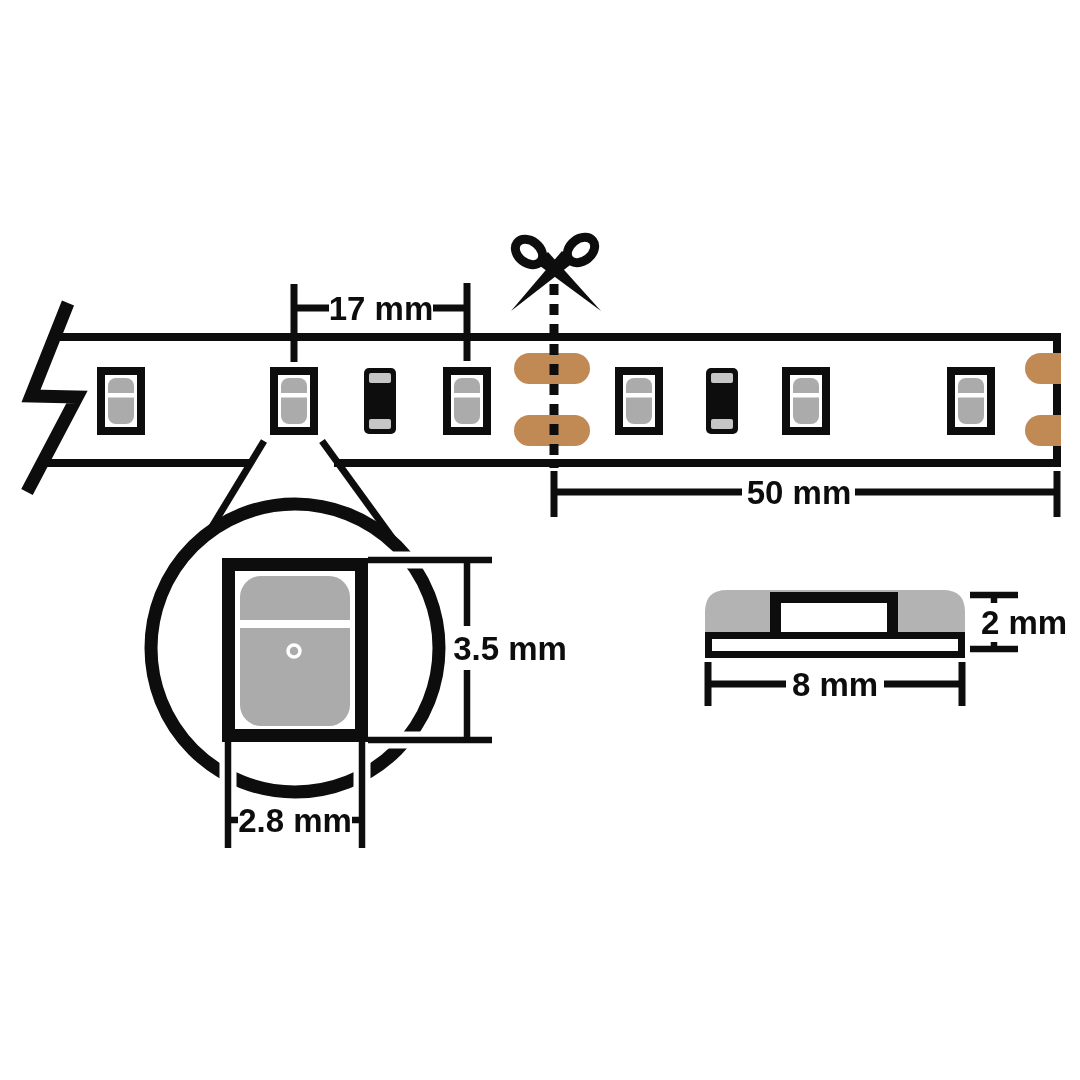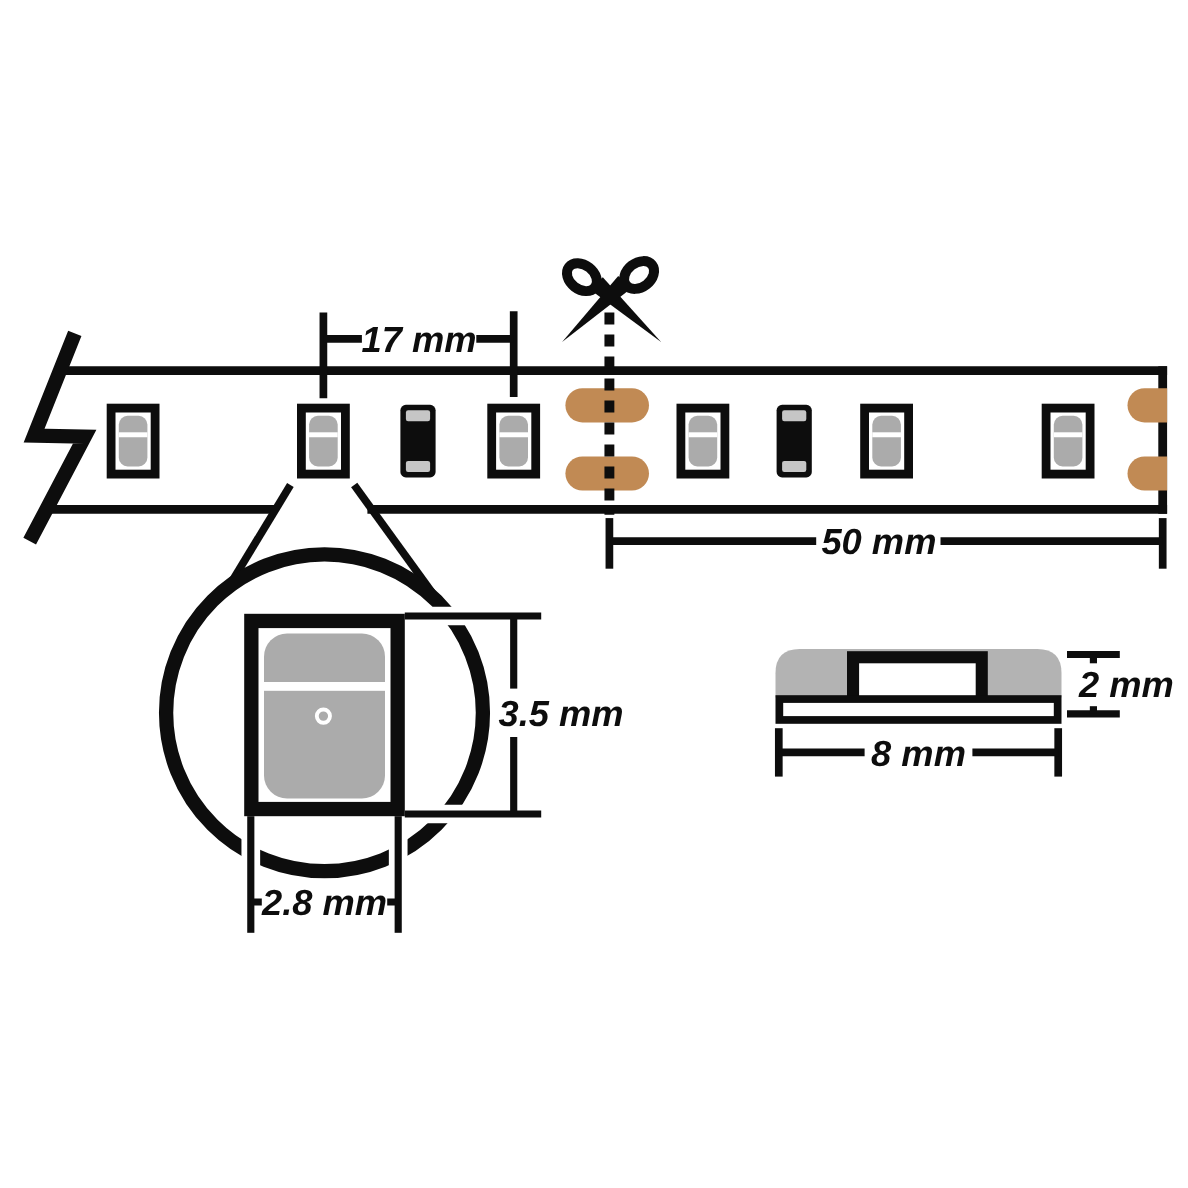--- a/index.html
+++ b/index.html
@@ -4,21 +4,21 @@
 <style>
   :root{
     --line:#0d0d0d;
     --copper:#c18a54;
     --led-gray:#ababab;
     --cap-gray:#c6c6c6;
     --body-gray:#b3b3b3;
     --background:#ffffff;
   }
   html,body{margin:0;padding:0;background:var(--background);}
-  .stage{width:1080px;height:956px;background:var(--background);position:relative;overflow:hidden;font-style:italic;}
+  .stage{width:1080px;height:956px;background:var(--background);position:relative;overflow:hidden;}
   svg{display:block;}
   text{
     font-family:"Liberation Sans","DejaVu Sans",sans-serif;
     font-weight:700;
     font-size:33px;
     fill:var(--line);
   }
 </style>
 </head>
 <body>

